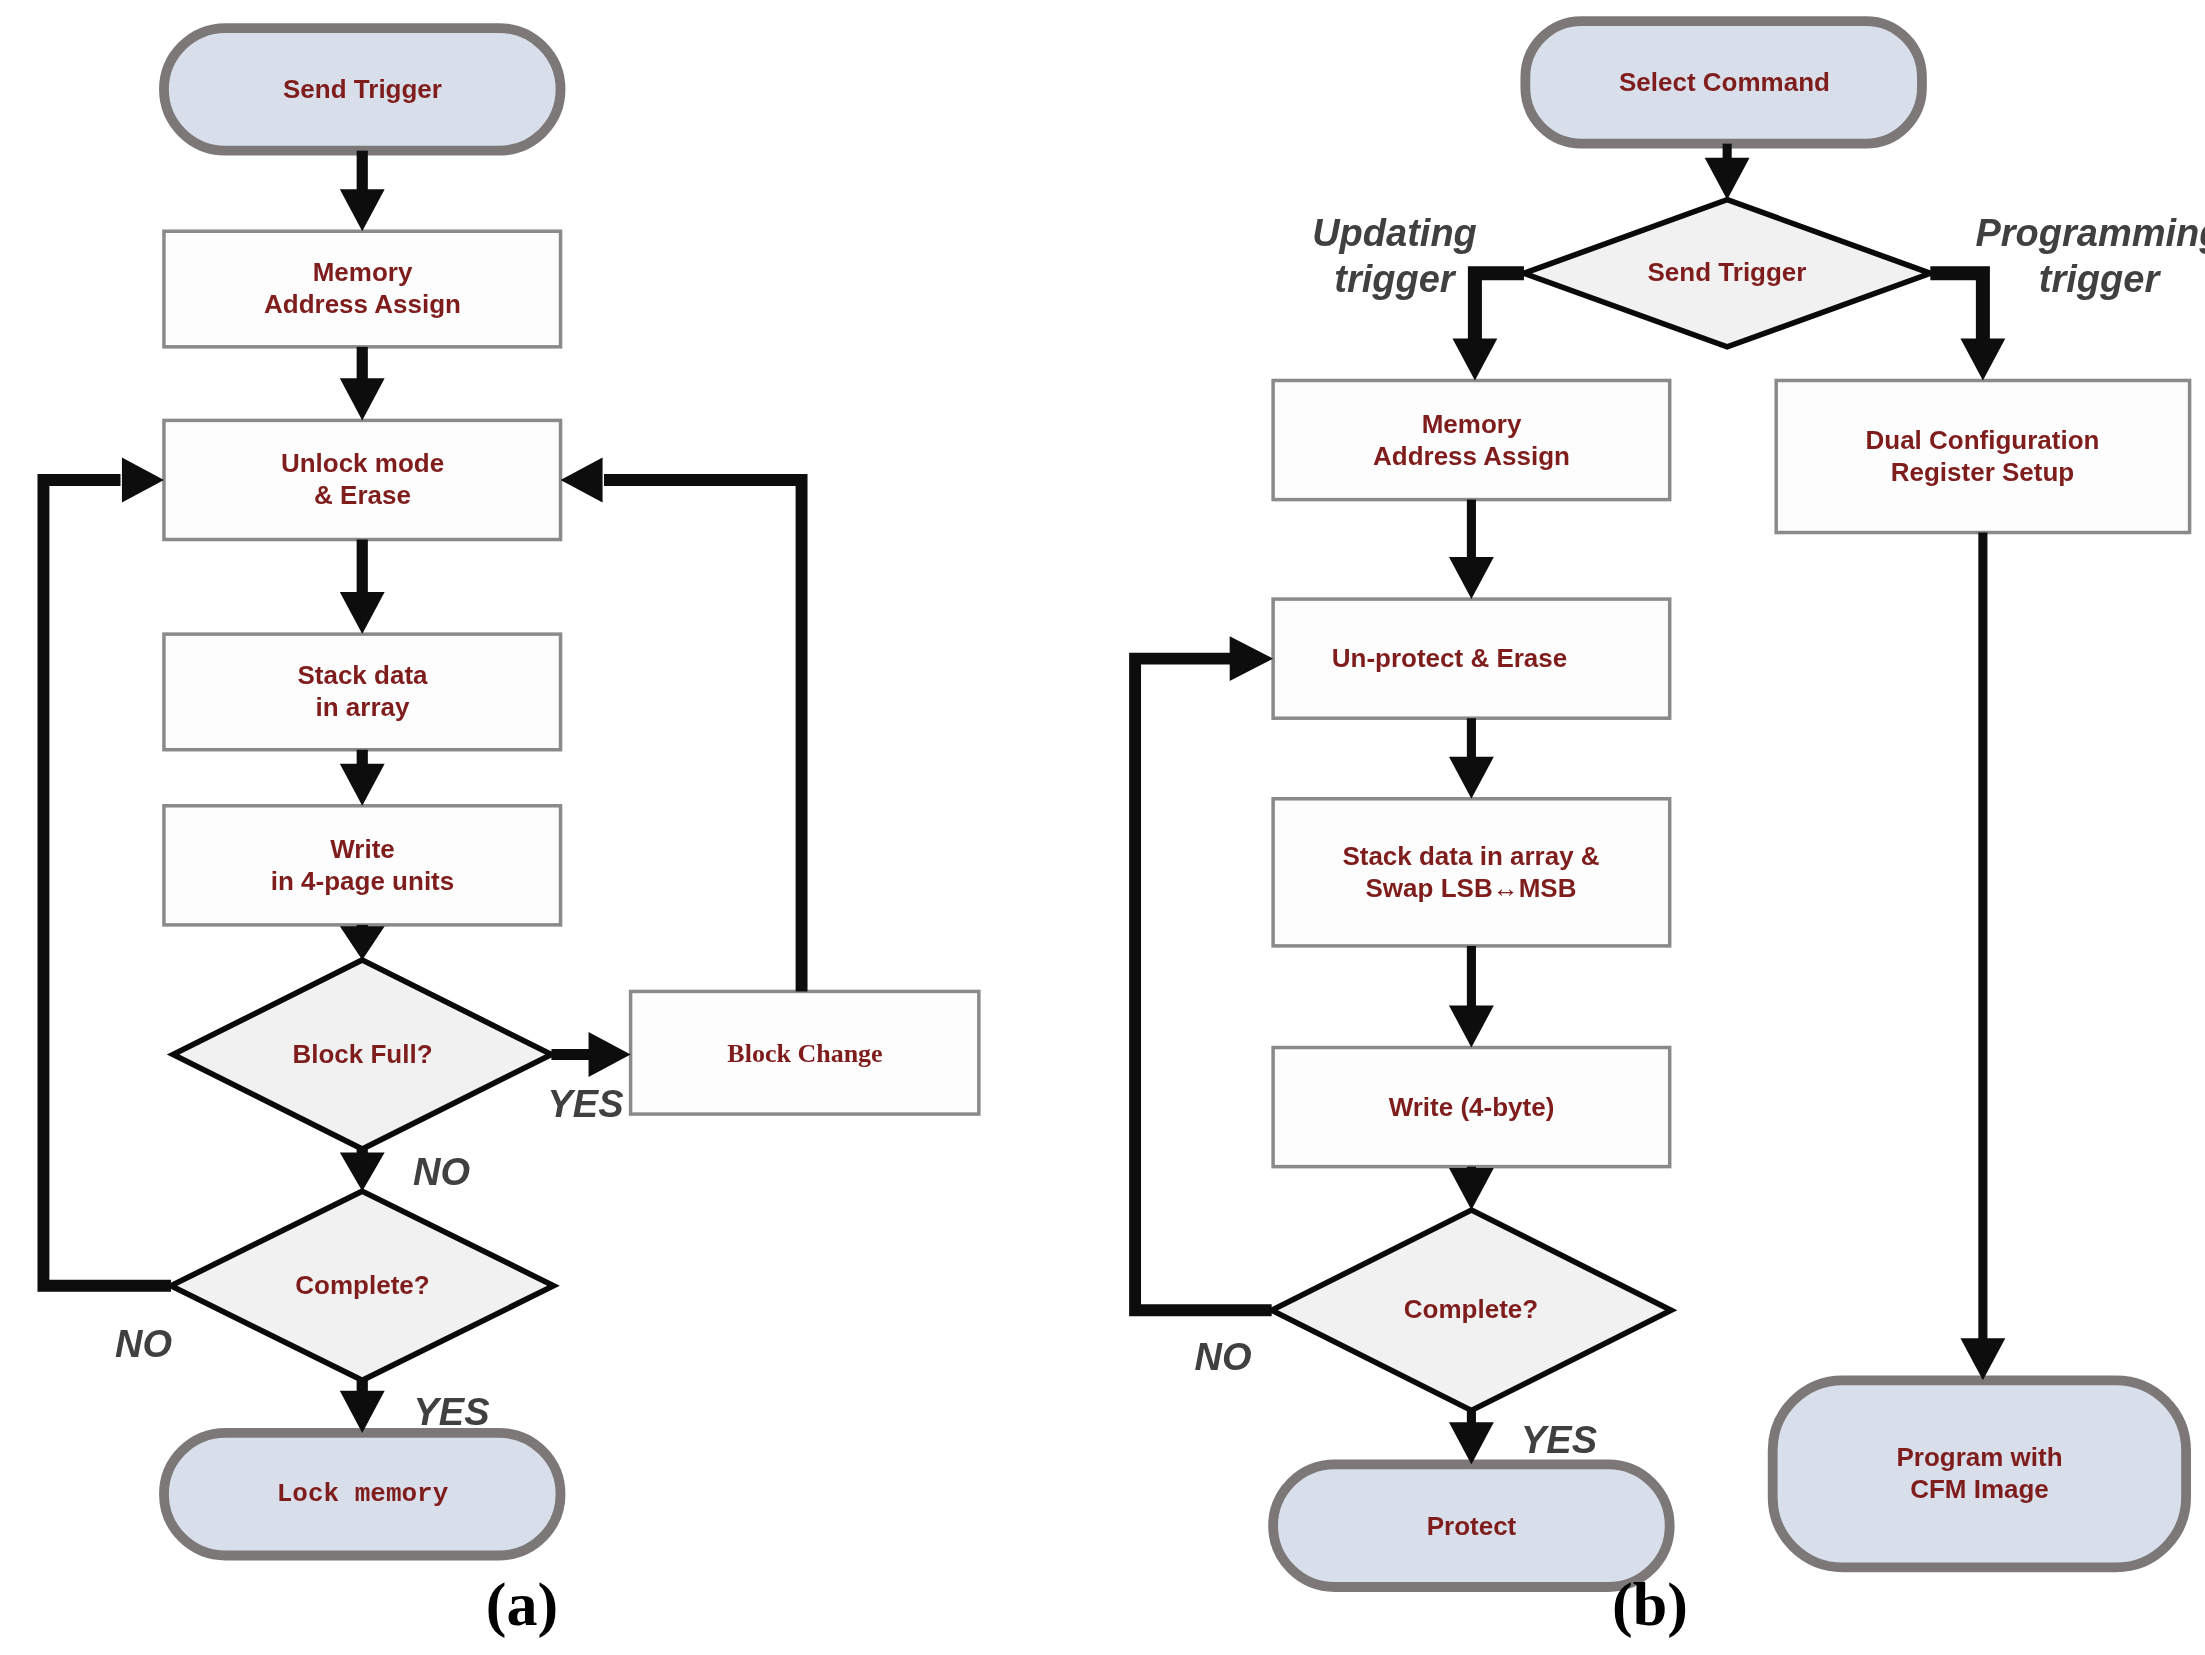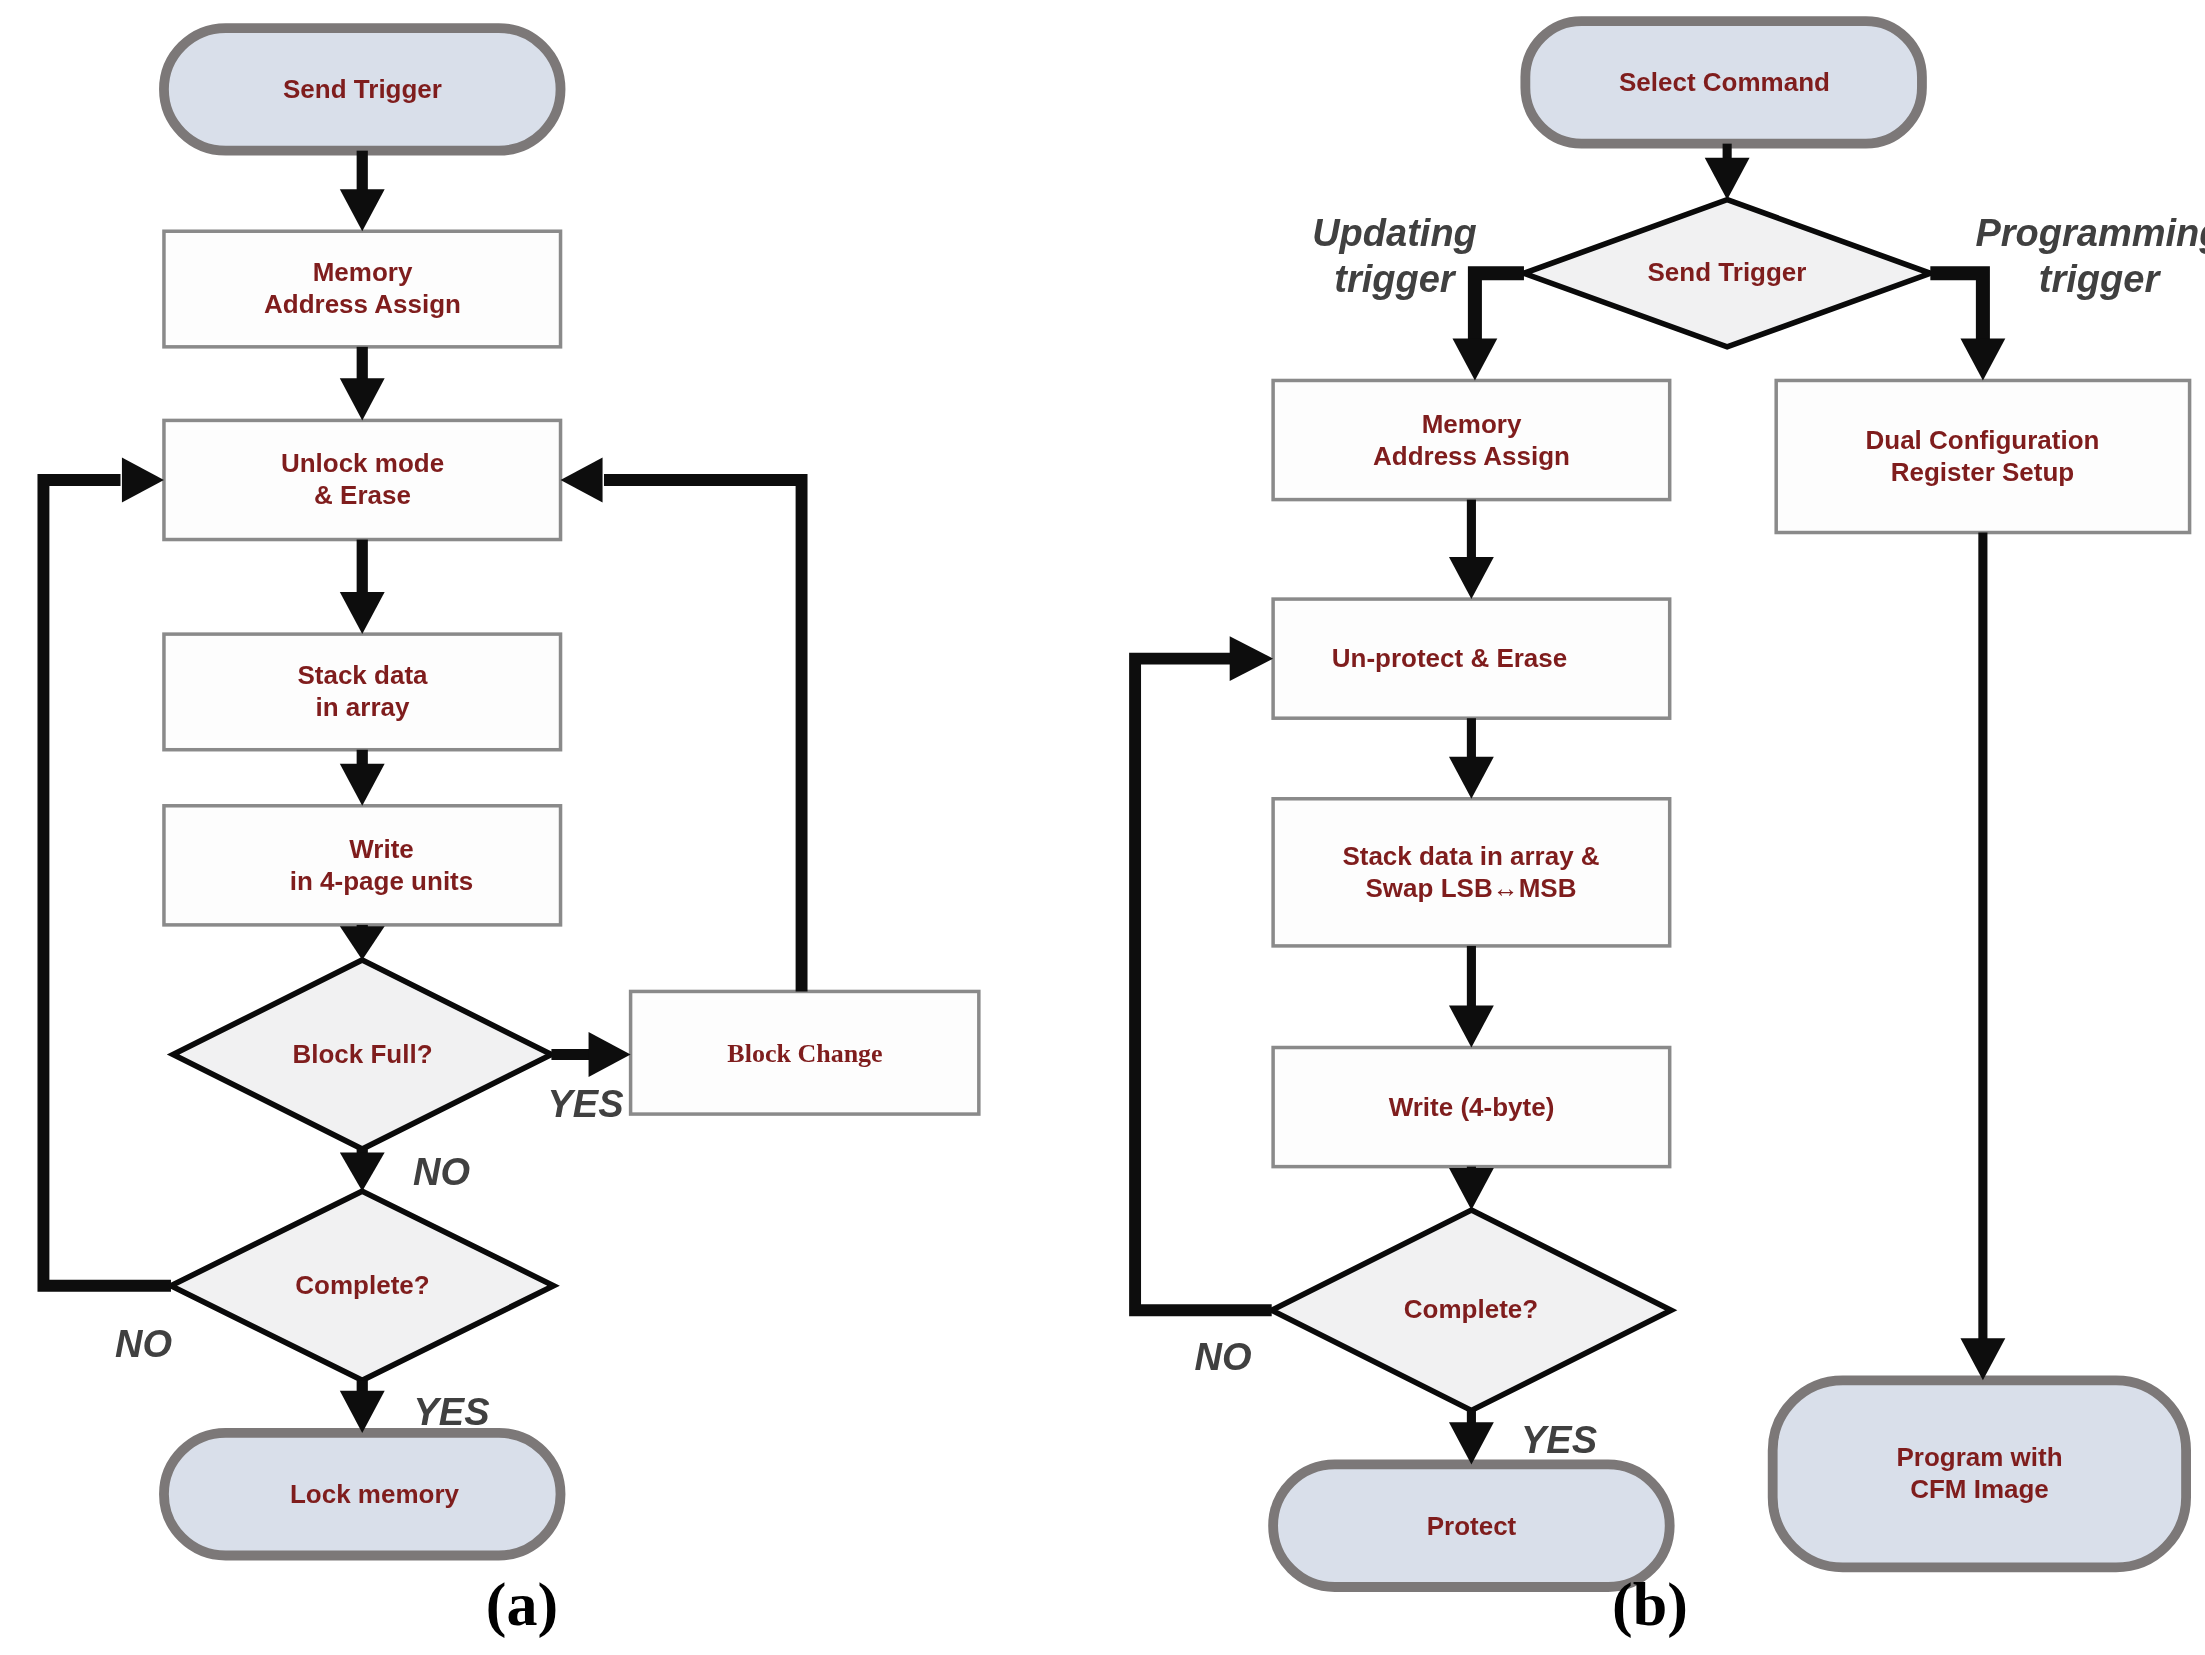--- a/index.html
+++ b/index.html
@@ -129,26 +129,26 @@
   </g>
 </svg>
 
 <div class="lbl" style="left:164px;top:28px;width:397px;height:123px;">Send Trigger</div>
 <div class="lbl" style="left:164px;top:231px;width:397px;height:116px;">Memory
 Address Assign</div>
 <div class="lbl" style="left:164px;top:420px;width:397px;height:119px;">Unlock mode
 &amp; Erase</div>
 <div class="lbl" style="left:164px;top:634px;width:397px;height:116px;">Stack data
 in array</div>
-<div class="lbl" style="left:164px;top:806px;width:397px;height:119px;padding-left:19px;">Write
+<div class="lbl" style="left:164px;top:806px;width:397px;height:119px;">Write
 in 4-page units</div>
 <div class="lbl" style="left:184px;top:985px;width:357px;height:140px;">Block Full?</div>
 <div class="lbl" style="left:631px;top:992px;width:348px;height:123px;font-family:Liberation Serif, serif;">Block Change</div>
 <div class="lbl" style="left:184px;top:1216px;width:357px;height:140px;">Complete?</div>
-<div class="lbl" style="left:176px;top:1433px;width:397px;height:123px;">Lock memory</div>
+<div class="lbl" style="left:164px;top:1433px;width:397px;height:123px;font-family:Liberation Mono, monospace;">Lock memory</div>
 
 <div class="lbl edge" style="left:533px;top:1078px;width:105px;height:53px;">YES</div>
 <div class="lbl edge" style="left:389px;top:1146px;width:105px;height:53px;">NO</div>
 <div class="lbl edge" style="left:77px;top:1314px;width:133px;height:60px;">NO</div>
 <div class="lbl edge" style="left:392px;top:1384px;width:119px;height:56px;">YES</div>
 <div class="lbl cap" style="left:417px;top:1570px;width:210px;height:70px;">(a)</div>
 
 <div class="lbl" style="left:1526px;top:21px;width:397px;height:123px;">Select Command</div>
 <div class="lbl" style="left:1552px;top:203px;width:350px;height:140px;">Send Trigger</div>
 <div class="lbl edge" style="left:1293px;top:198px;width:203px;height:116px;">Updating

